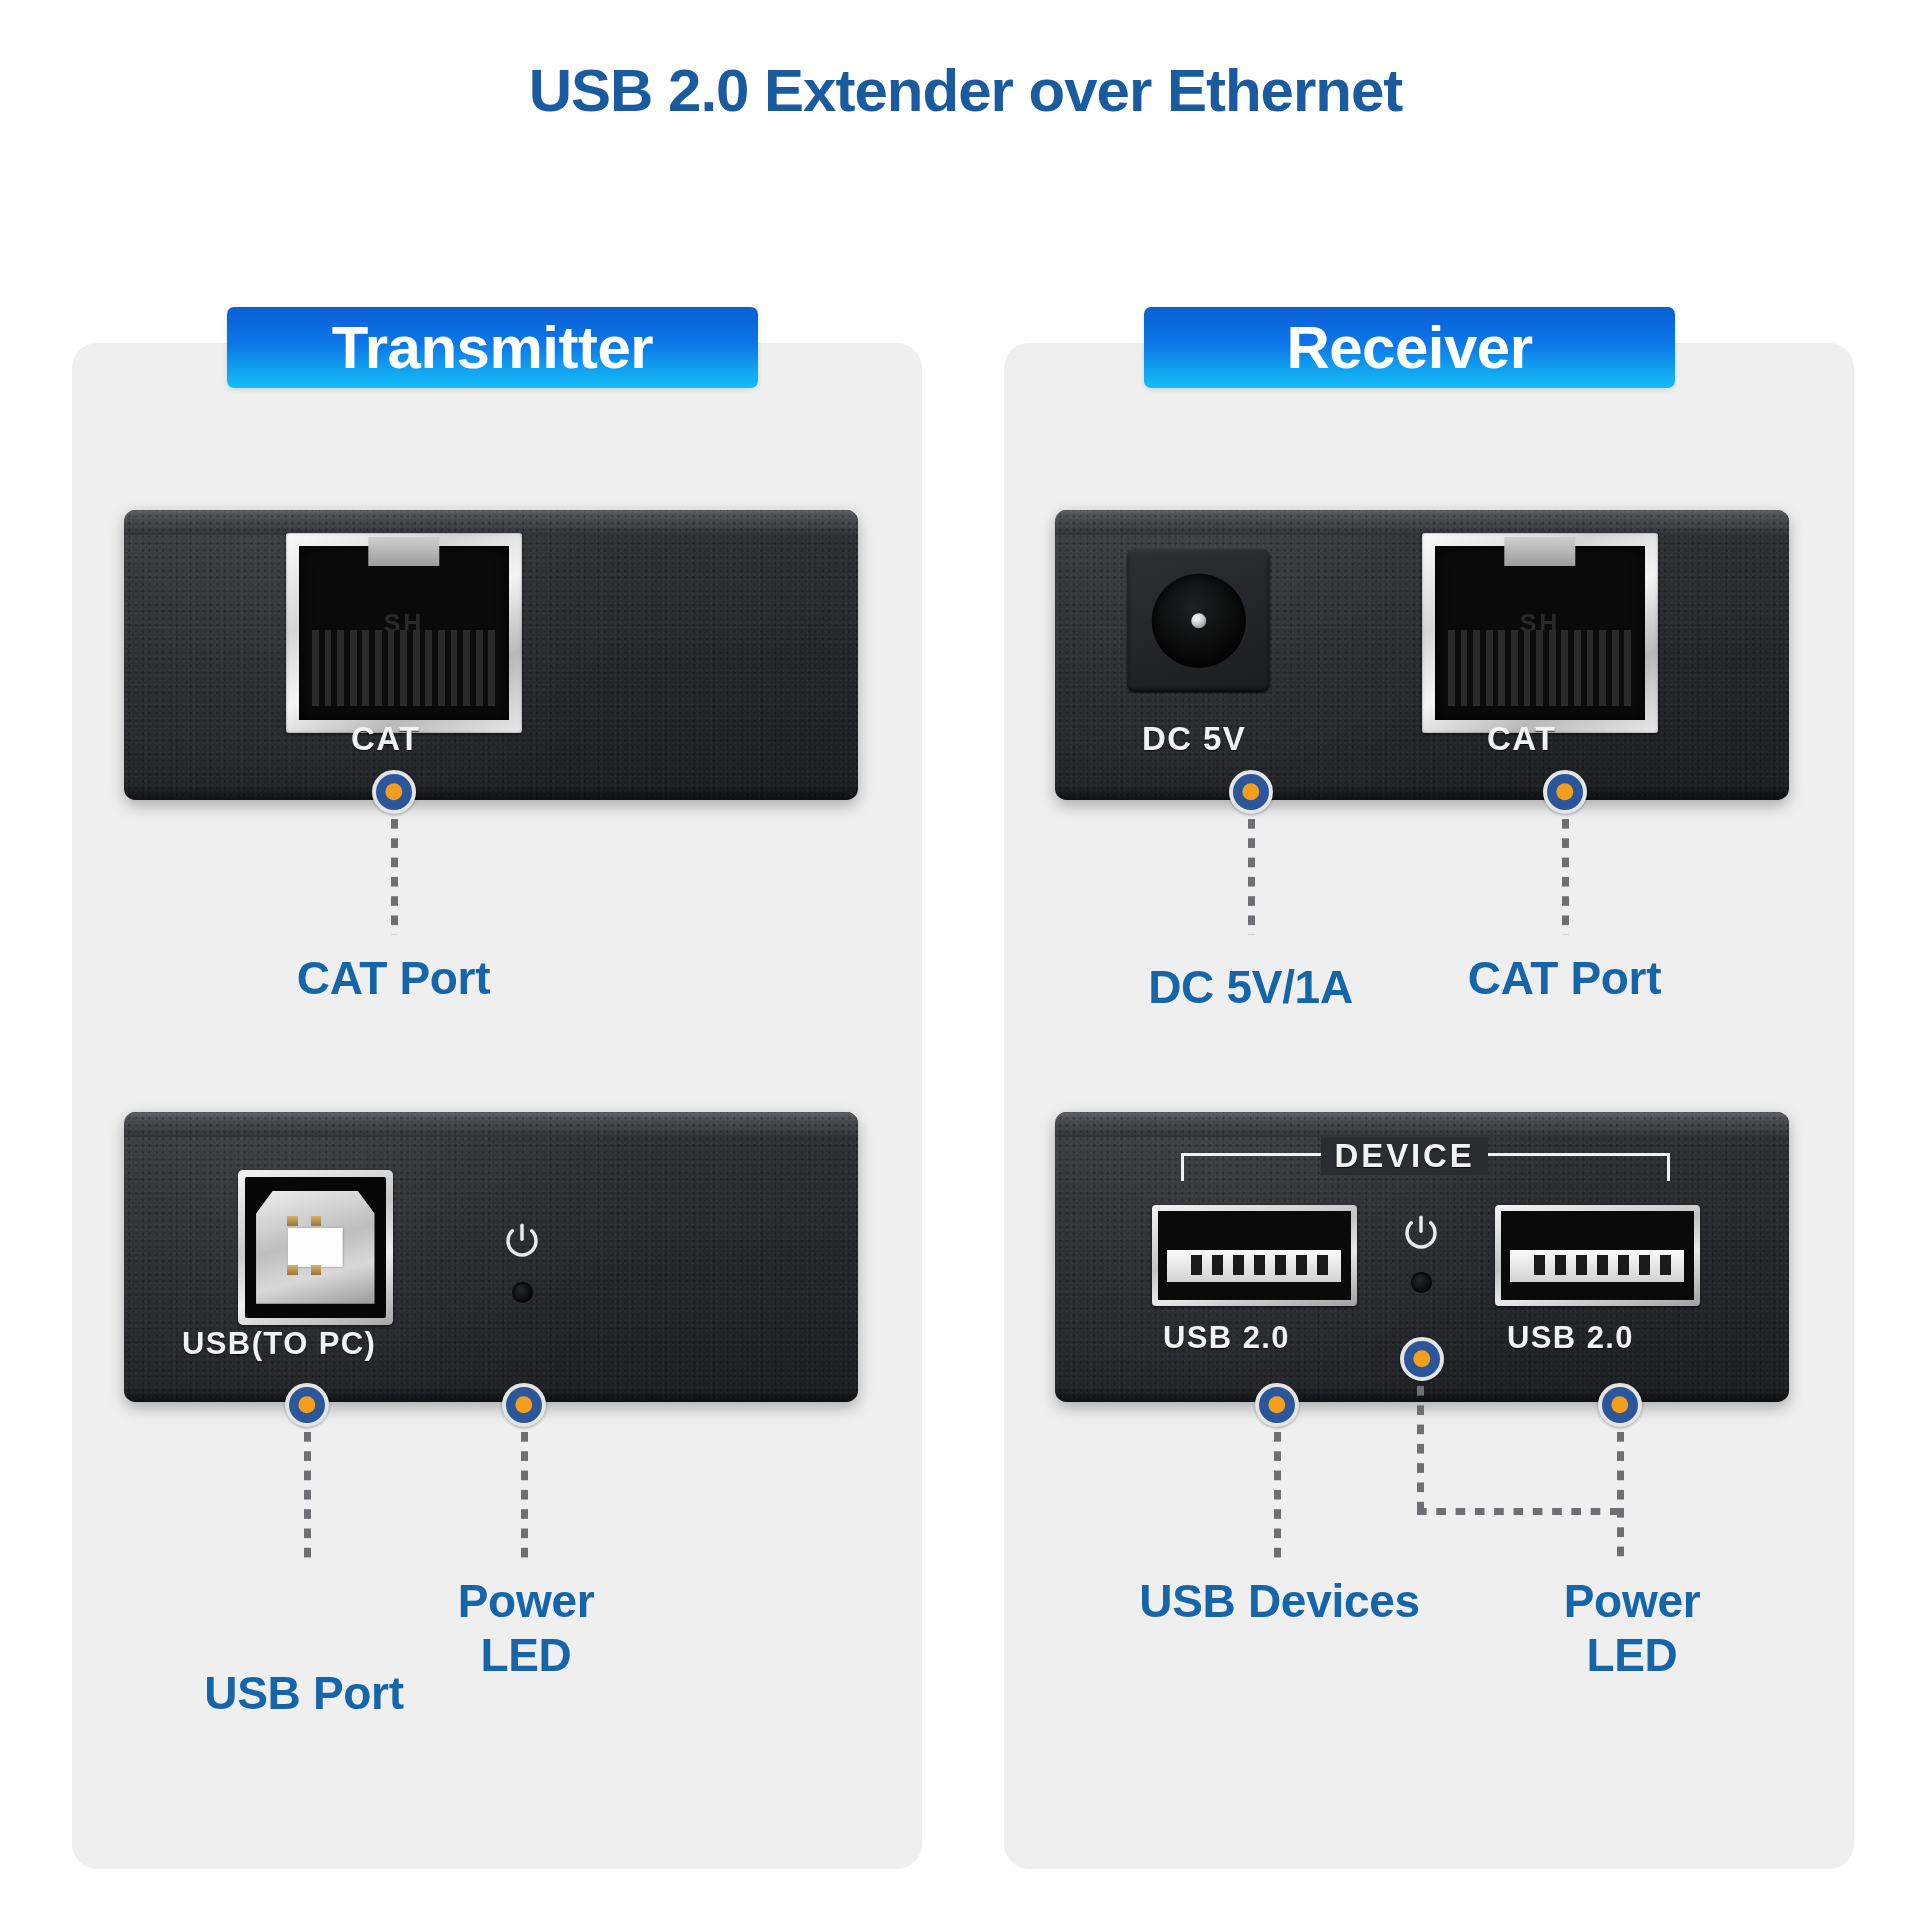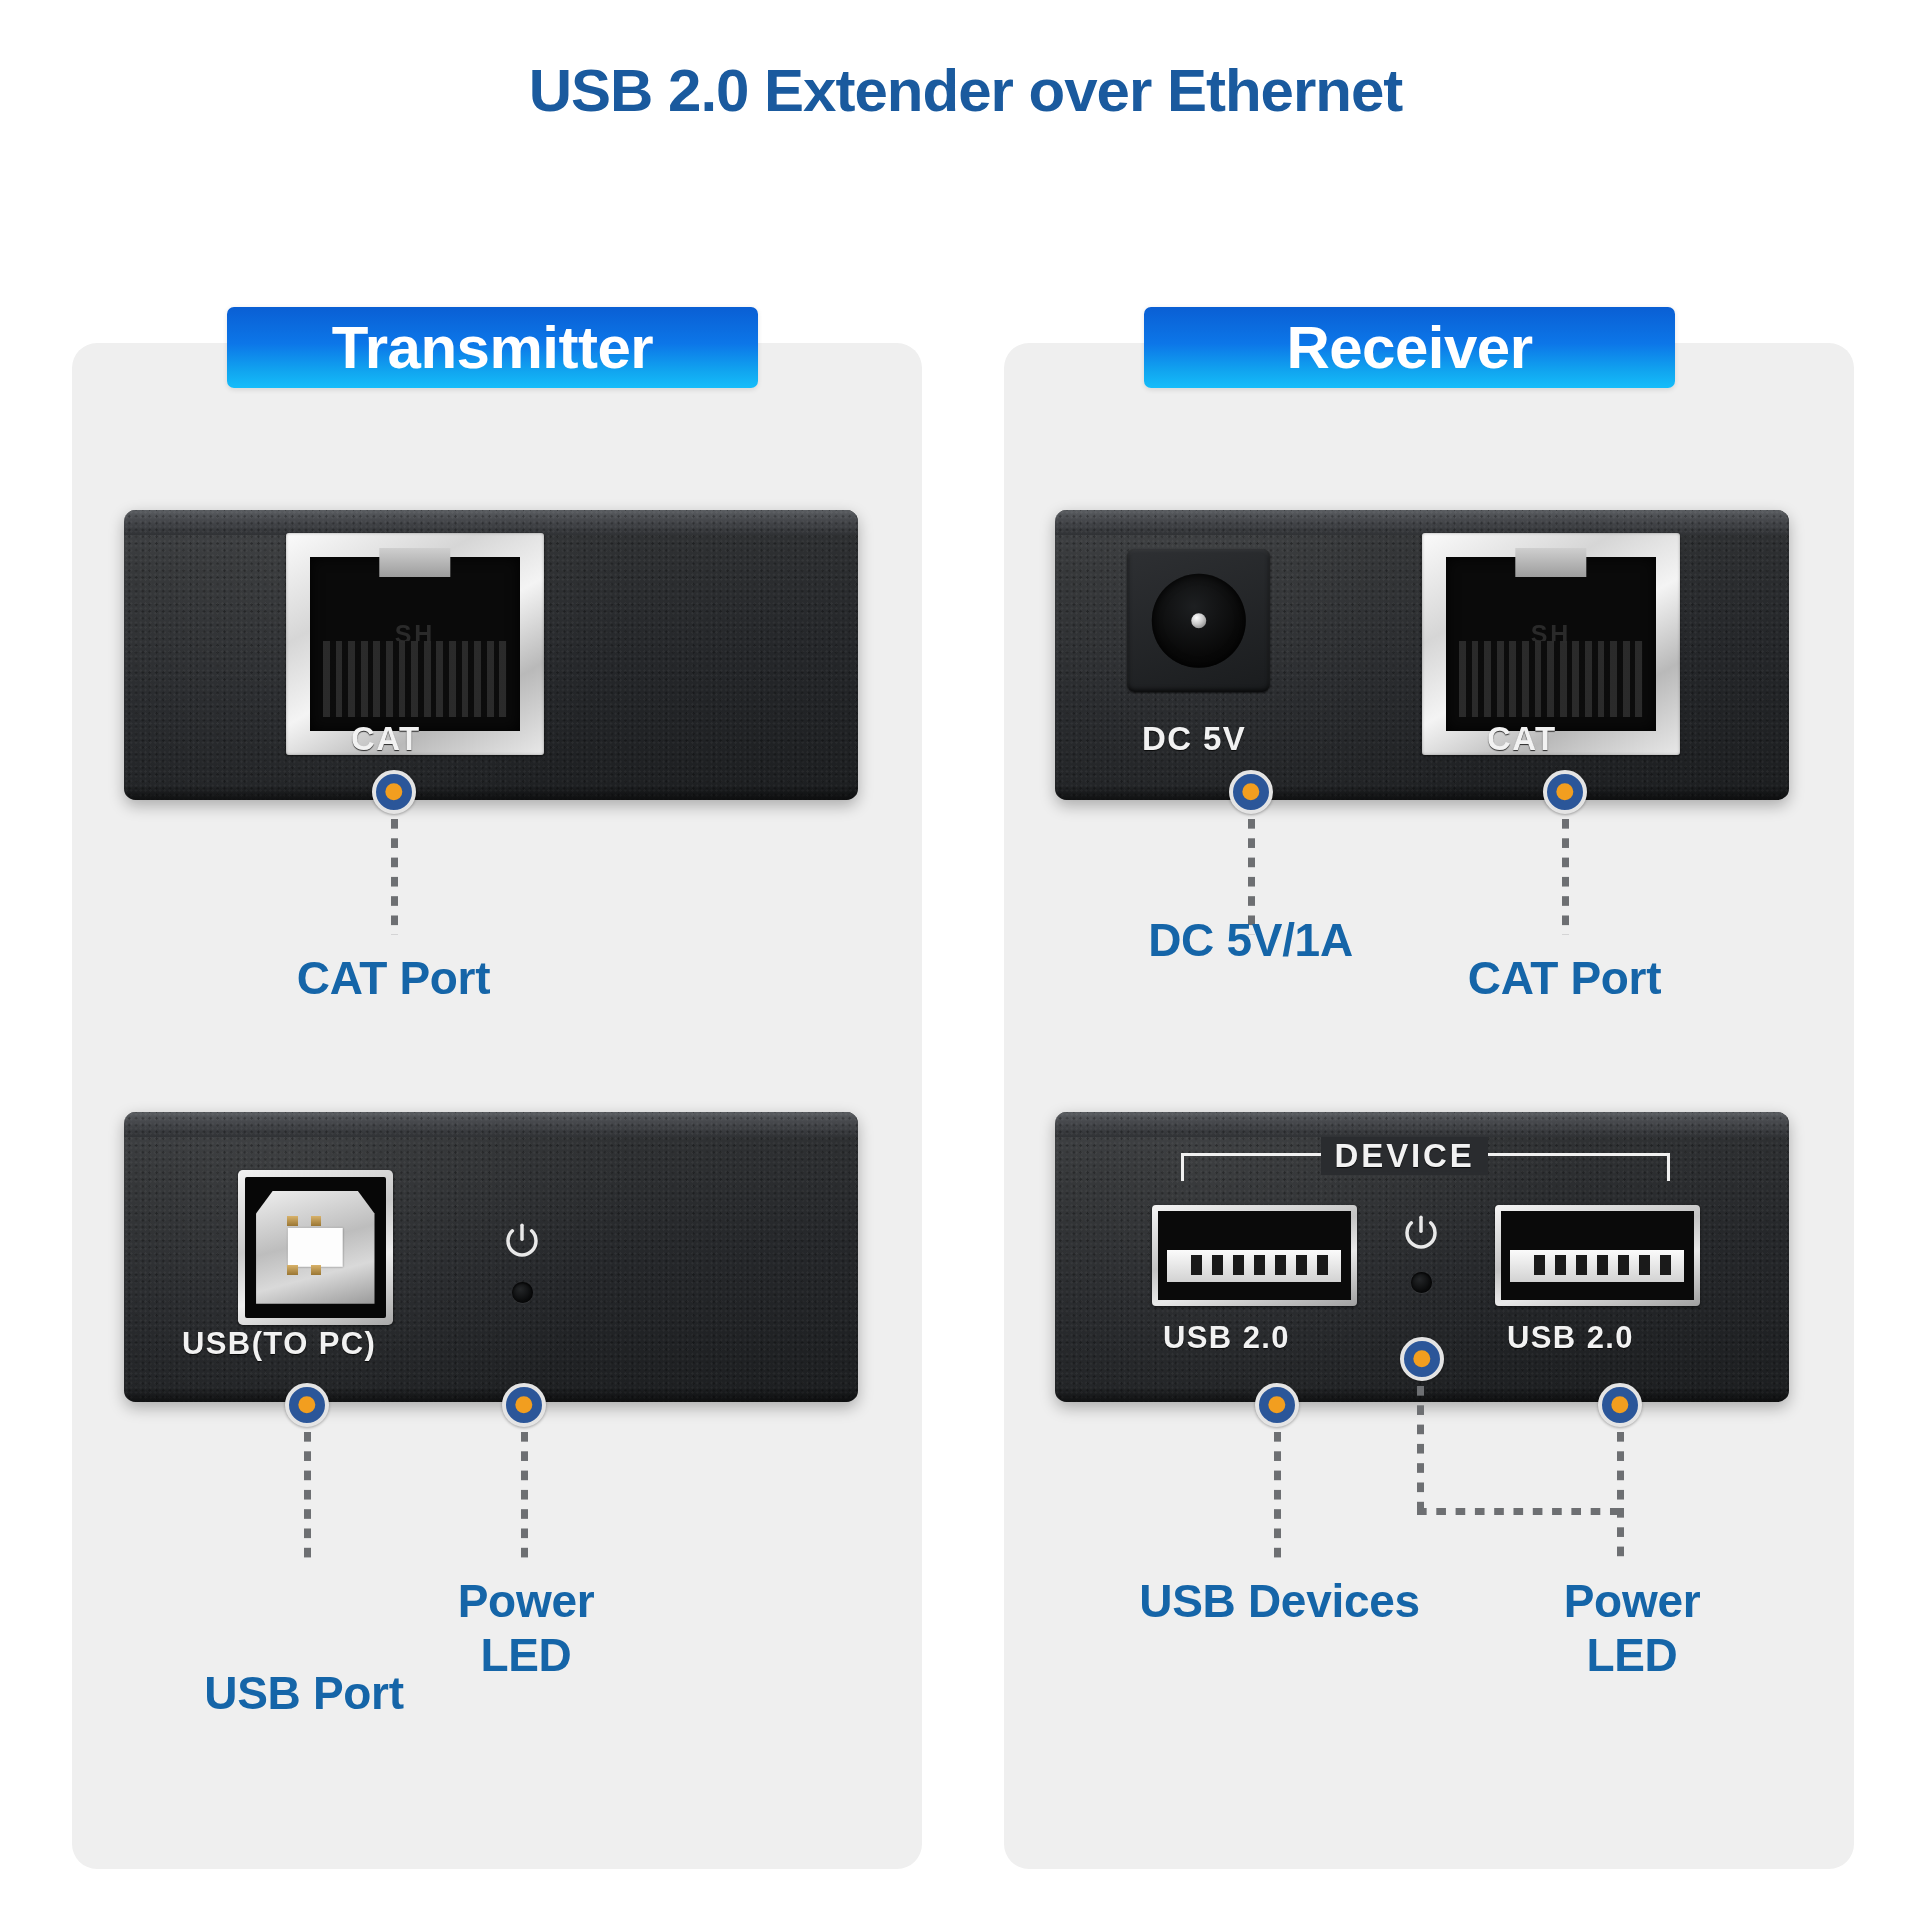--- a/index.html
+++ b/index.html
@@ -97,21 +97,21 @@
     white-space:nowrap;
   }
   .silk.sm{font-size:31px;}
 
   
   .rj45{
     position:absolute;
     background:linear-gradient(150deg,#fbfbfb 0%,#d6d6d6 30%,#f4f4f4 52%,#b9b9b9 75%,#e8e8e8 100%);
     border-radius:2.9px;
     box-shadow:inset 0 0 2.9px rgba(0,0,0,.35), 0 1px 2.9px rgba(0,0,0,.6);
-    padding:24px;
+    padding:13px;
   }
   .rj45-inner{
     position:relative;width:100%;height:100%;
     background:#0a0a0a;
     box-shadow:inset 0 0 13.5px rgba(0,0,0,.95);
   }
   
   .rj45-key{
     position:absolute;left:50%;top:-8.7px;transform:translateX(-50%);
     width:34%;height:29px;
@@ -357,21 +357,21 @@
       <div class="rj45-pins"></div>
     </div>
   </div>
 
   <div class="silk" style="left:87px;top:210px;">DC 5V</div>
   <div class="silk" style="left:432px;top:210px;">CAT</div>
 </div>
 
 <div class="marker" style="left:1229px;top:770px;"></div>
 <div class="lead-v" style="left:1248px;top:819px;height:116px;"></div>
-<div class="callout" style="left:1062px;top:913px;width:377px;">DC 5V/1A</div>
+<div class="callout" style="left:1062px;top:960px;width:377px;">DC 5V/1A</div>
 
 <div class="marker" style="left:1543px;top:770px;"></div>
 <div class="lead-v" style="left:1562px;top:819px;height:116px;"></div>
 <div class="callout" style="left:1381px;top:951px;width:367px;">CAT Port</div>
 
 <div class="device" id="dev-rx-bottom">
   <div class="dev-top"></div>
   <div class="dev-tex"></div>
   <div class="dev-bottom"></div>
 

